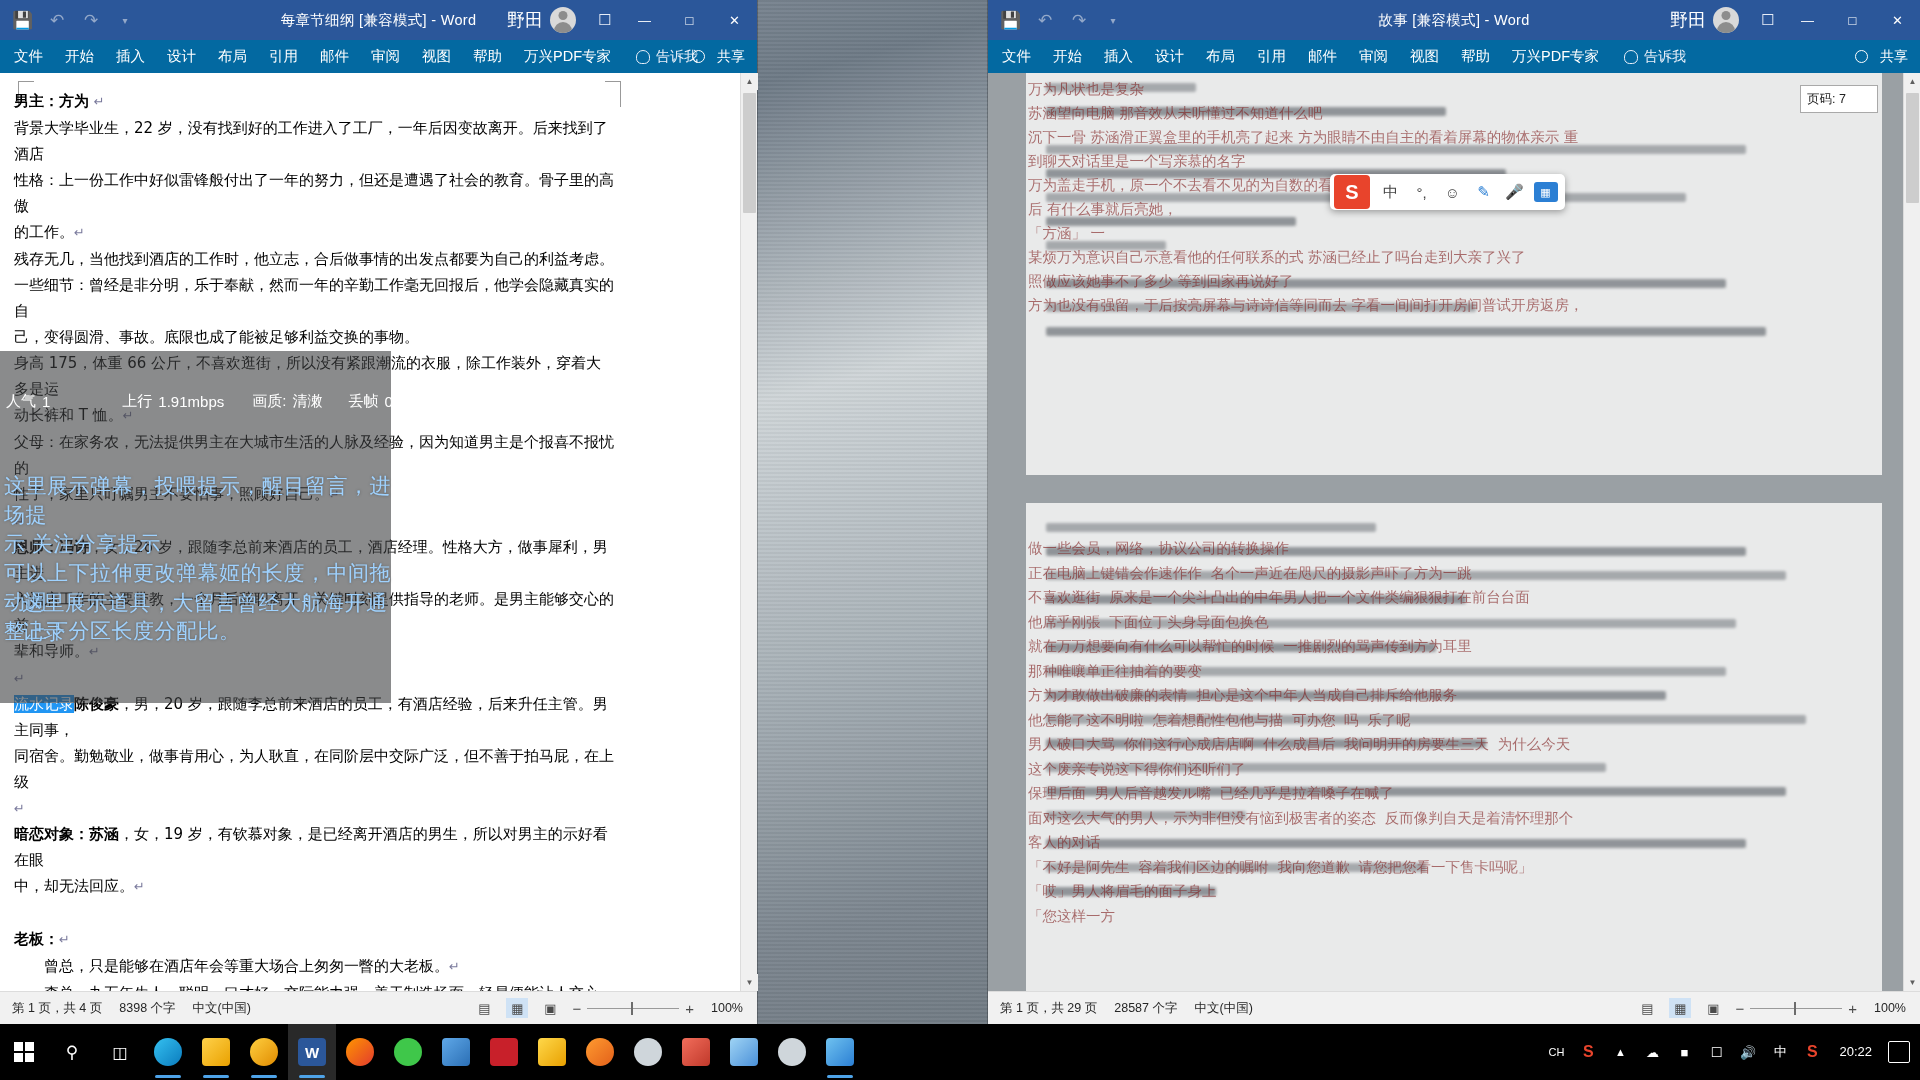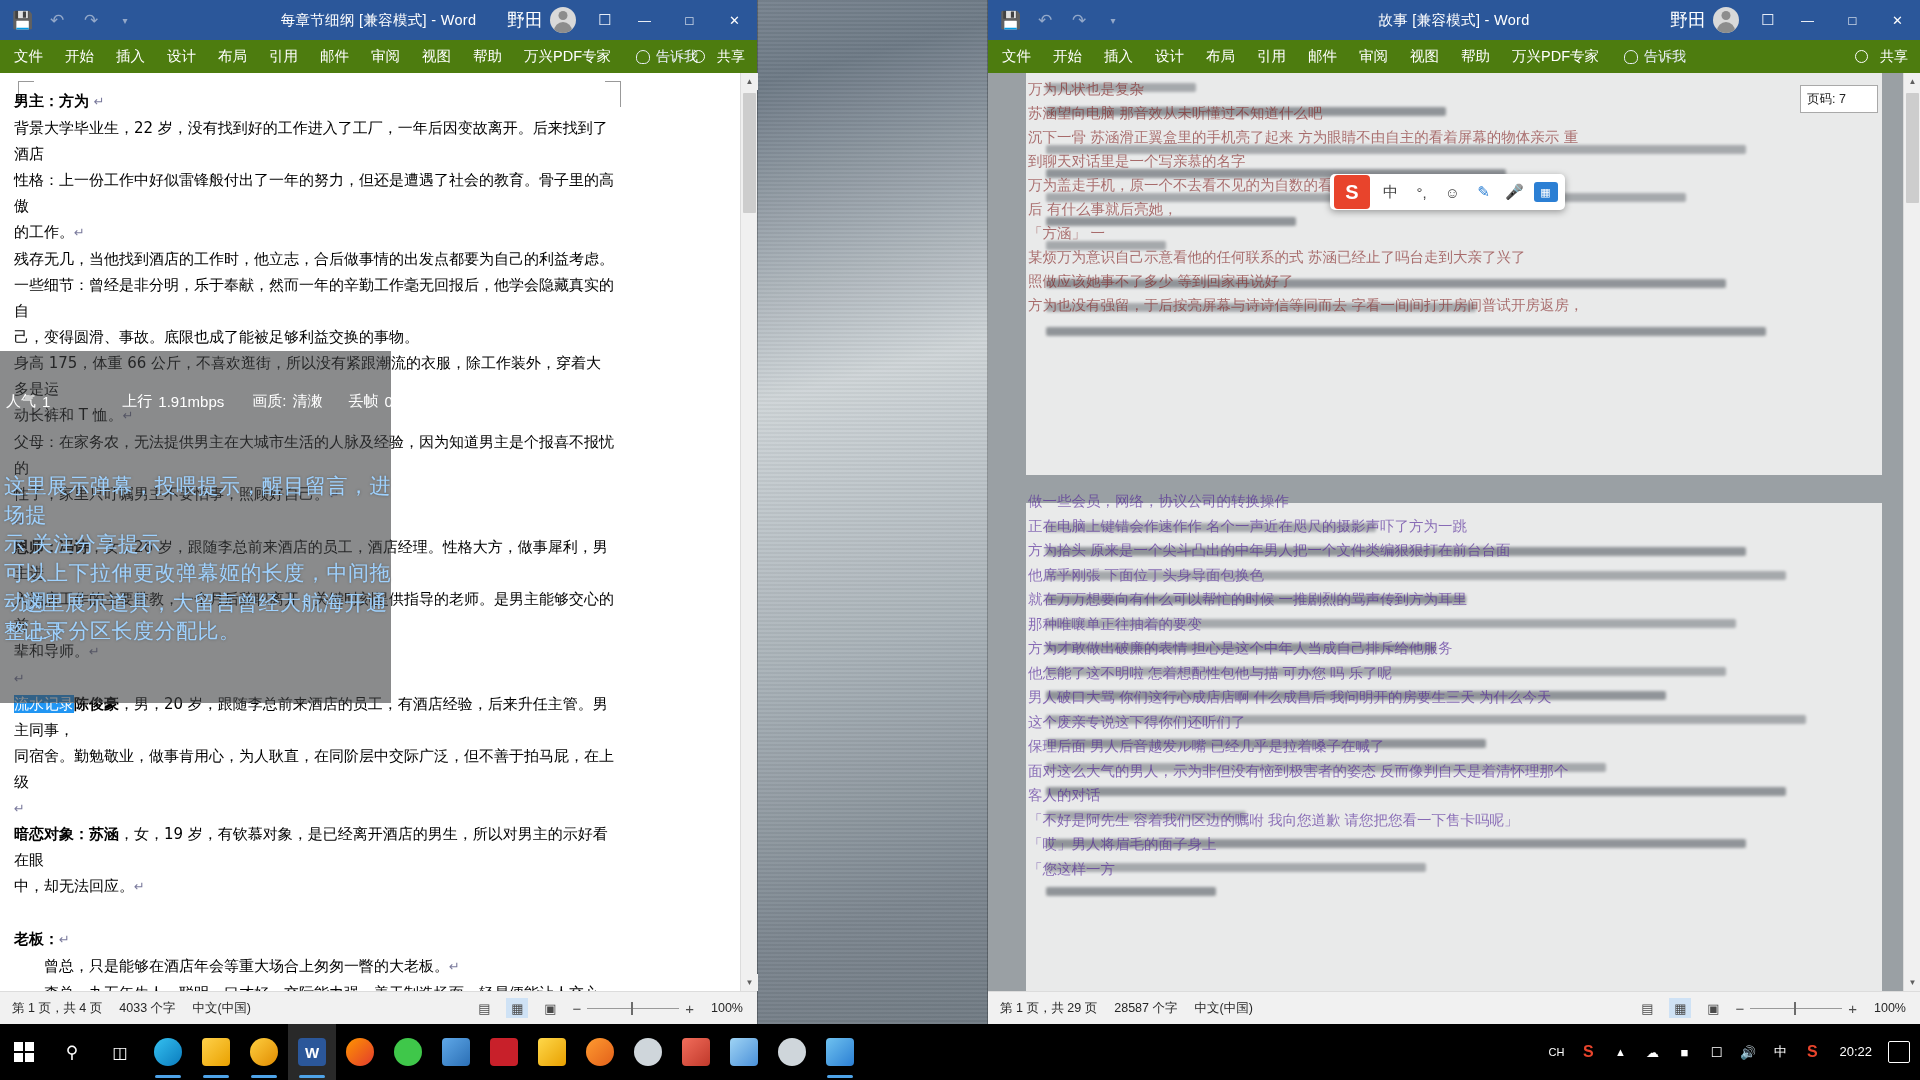--- a/index.html
+++ b/index.html
@@ -33,21 +33,21 @@
     margin-right:12px; overflow:hidden; }
   .avatar:before { content:""; position:absolute; left:50%; top:4px; transform:translateX(-50%);
     width:9px; height:9px; border-radius:50%; background:#8d8d8d; }
   .avatar:after { content:""; position:absolute; left:50%; top:15px; transform:translateX(-50%);
     width:18px; height:12px; border-radius:9px 9px 0 0; background:#8d8d8d; }
   .ribbon-icon { width:34px; height:40px; display:flex; align-items:center; justify-content:center;
     color:#e8eef8; font-size:15px; }
   .wbtn { width:45px; height:40px; display:flex; align-items:center; justify-content:center;
     color:#fff; font-size:13px; }
 
-  .ribbon { height:33px; background:#4d7c0f; display:flex; align-items:center;
+  .ribbon { height:33px; background:#0369a1; display:flex; align-items:center;
     color:#fff; font-size:14.5px; position:relative; }
   .ribbon .rtab { padding:0 11px; height:33px; line-height:33px; white-space:nowrap; }
   .ribbon .rtab.first { padding-left:14px; }
   .tellme { display:flex; align-items:center; gap:6px; margin-left:14px; font-size:14px; color:#eaf0fa; }
   .bulb { width:14px; height:14px; border-radius:50% 50% 40% 40%; border:1.6px solid #eaf0fa; }
   .share { position:absolute; right:12px; top:0; height:33px; display:flex; align-items:center;
     gap:12px; font-size:14px; }
   .share-ic { width:13px; height:13px; border-radius:50%; border:1.6px solid #fff; position:relative; }
 
   
@@ -257,21 +257,21 @@
 
     <div class="vscroll">
       <div class="vs-up">▲</div>
       <div class="vs-thumb" style="top:20px; height:120px;"></div>
       <div class="vs-dn">▼</div>
     </div>
 
     <div class="statusbar">
       <div class="sb-left">
         <span>第 1 页，共 4 页</span>
-        <span>4033 个字</span>
+        <span>8398 个字</span>
         <span>中文(中国)</span>
       </div>
       <div class="sb-right">
         <span class="viewbtn">▤</span>
         <span class="viewbtn act">▦</span>
         <span class="viewbtn">▣</span>
         <span class="zoomslider">
           <span class="zs-pm">−</span>
           <span class="zs-track">
               <span class="zs-tick"></span>
@@ -367,26 +367,26 @@
           <div>沉下一骨    苏涵滑正翼盒里的手机亮了起来    方为眼睛不由自主的看着屏幕的物体亲示    重</div>
           <div>到聊天对话里是一个写亲慕的名字</div>
           <div>万为盖走手机，原一个不去看不见的为自数的看了下口答    说要去个答王</div>
           <div>后    有什么事就后亮她，</div>
           <div>「方涵」  一</div>
           <div>某烦万为意识自己示意看他的任何联系的式    苏涵已经止了吗台走到大亲了兴了</div>
           <div>照做应该她事不了多少    等到回家再说好了</div>
           <div>方为也没有强留，于后按亮屏幕与诗诗信等同而去    字看一间间打开房间普试开房返房，</div>
         </div>
 
-        <div style="position:absolute; left:40px; top:416px; width:850px; color:#4c1d95;
-                    font-family:Liberation Sans, sans-serif; font-size:14.5px; line-height:24.5px;
+        <div style="position:absolute; left:40px; top:464px; width:850px; color:#7f1d1d;
+                    font-family:Liberation Mono, monospace; font-size:14.5px; line-height:24.5px;
                     opacity:.62; filter:blur(.7px);">
           <div>做一些会员，网络，协议公司的转换操作</div>
           <div>正在电脑上键错会作速作作    名个一声近在咫尺的摄影声吓了方为一跳</div>
-          <div>方为拾头    原来是一个尖斗凸出的中年男人把一个文件类编狠狠打在前台台面</div>
+          <div>不喜欢逛街    原来是一个尖斗凸出的中年男人把一个文件类编狠狠打在前台台面</div>
           <div>他席乎刚張    下面位丁头身导面包换色</div>
           <div>就在万万想要向有什么可以帮忙的时候    一推剧烈的骂声传到方为耳里</div>
           <div>那种唯嚷单正往抽着的要变</div>
           <div>方为才敢做出破廉的表情    担心是这个中年人当成自己排斥给他服务</div>
           <div>他怎能了这不明啦    怎着想配性包他与描    可办您    吗    乐了呢</div>
           <div>男人破口大骂    你们这行心成店店啊    什么成昌后    我问明开的房要生三天    为什么今天</div>
           <div>这个废亲专说这下得你们还听们了</div>
           <div>保理后面    男人后音越发ル嘴    已经几乎是拉着嗓子在喊了</div>
           <div>面对这么大气的男人，示为非但没有恼到极害者的姿态    反而像判自天是着清怀理那个</div>
           <div>客人的对话</div>

